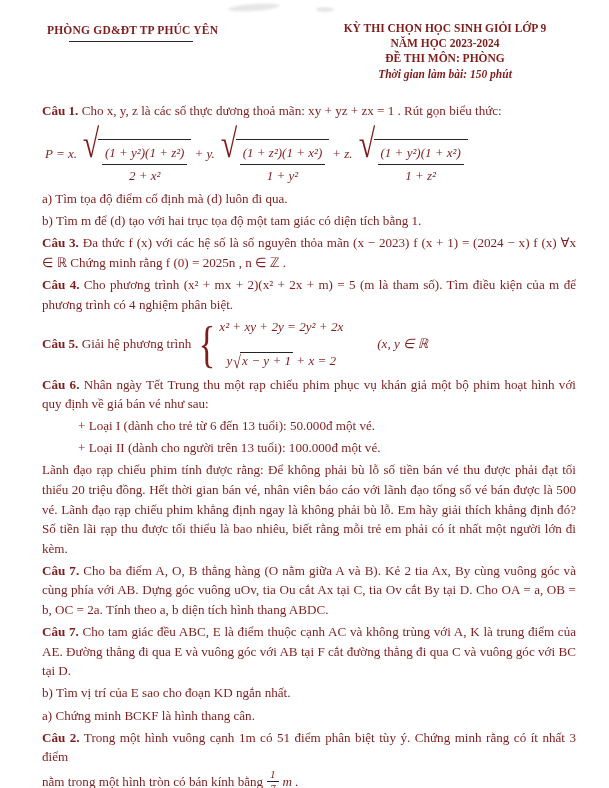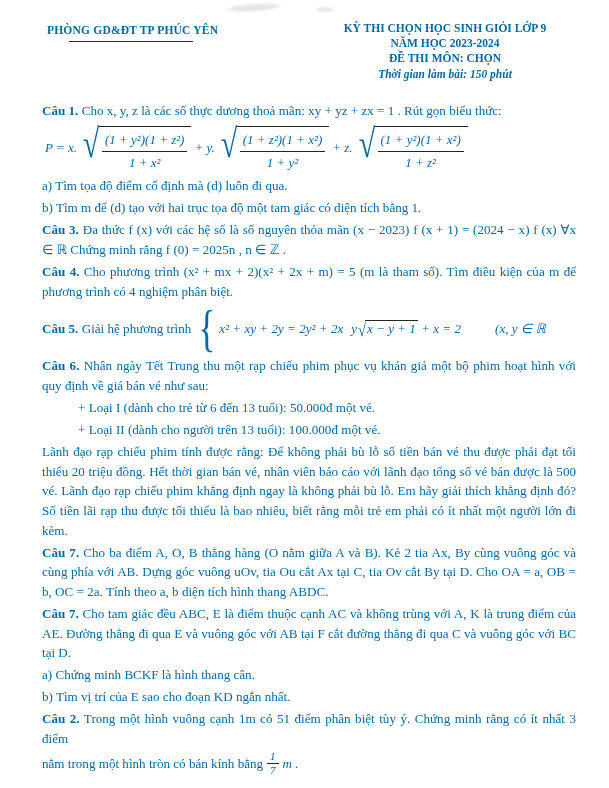--- a/index.html
+++ b/index.html
@@ -1,21 +1,21 @@
 <!DOCTYPE html>
 <html><head>
 <meta charset="utf-8">
 <style>
   html,body{margin:0;padding:0;background:#e8e8e8;}
   .page{
     position:relative;
     width:609px;height:788px;
     background:#ffffff;
     font-family:"Liberation Serif", serif;
-    color:#0369a1;
+    color:#7f1d1d;
     overflow:hidden;
     box-sizing:border-box;
   }
   
   .smudge{position:absolute;background:#b9b9b9;opacity:.35;border-radius:50%;filter:blur(1px);}
   .smudge.s1{left:228px;top:4px;width:52px;height:7px;transform:rotate(-4deg);}
   .smudge.s2{left:316px;top:7px;width:18px;height:5px;}
   
   .hdr{position:relative;height:94px;}
   .org{
@@ -31,28 +31,28 @@
   p.q{margin:2.5px 0;text-align:justify;}
   b.lbl{font-weight:bold;}
   .sub{margin:3.5px 0;}
   .item{margin:1px 0;padding-left:36px;}
   .math{font-style:italic;}
   
   .formula-row{display:flex;justify-content:flex-start;align-items:center;margin:3px 0 4px;font-size:13px;}
   .formula-row .op{font-style:italic;padding:0 3px;white-space:nowrap;}
   .sqrt{display:inline-flex;align-items:flex-start;}
   .radsym{font-size:40px;line-height:42px;font-weight:200;margin-right:-4px;transform:scaleX(.75);}
-  .radbody{border-top:1.3px solid #242424;padding:3px 4px 0;display:inline-flex;flex-direction:column;align-items:center;margin-top:3px;}
+  .radbody{border-top:1.3px solid #242424;padding:3px 4px 0;display:inline-flex;flex-direction:column;align-items:center;margin-top:16px;}
   .radbody .num{border-bottom:1.1px solid #242424;padding:0 3px 1px;white-space:nowrap;font-style:italic;}
   .radbody .den{padding-top:1px;white-space:nowrap;font-style:italic;}
   
   .sysrow{display:flex;align-items:center;margin:3px 0 4px;}
   .sysrow .lead{white-space:nowrap;}
   .brace{font-size:50px;font-weight:200;line-height:48px;transform:scaleX(.7);margin:0 0 0 4px;}
-  .syseqs{display:flex;flex-direction:row;gap:8px;font-style:italic;}
+  .syseqs{display:flex;flex-direction:column;gap:14px;font-style:italic;align-items:center;}
   .syseqs .eq{white-space:nowrap;}
   .minisqrt{font-size:18px;line-height:14px;vertical-align:-3px;display:inline-block;transform:scaleX(.8);margin-right:-2px;}
   .overbar{border-top:1.2px solid #242424;padding:0 2px;}
   .domain{margin-left:34px;font-style:italic;white-space:nowrap;}
   
   .fline{display:flex;align-items:center;margin:0;}
   .ifrac{display:inline-flex;flex-direction:column;align-items:center;font-size:11px;line-height:11px;margin:0 4px;vertical-align:middle;font-style:italic;}
   .ifrac .fnum{border-bottom:1px solid #242424;padding:0 3px 1px;}
   .ifrac .fden{padding-top:1px;}
 </style>
@@ -63,35 +63,35 @@
 
   <div class="smudge s1"></div>
   <div class="smudge s2"></div>
 
   <div class="hdr">
     <div class="org">PHÒNG GD&amp;ĐT TP PHÚC YÊN</div>
     <div class="org-underline"></div>
     <div class="exam">
       <div class="l">KỲ THI CHỌN HỌC SINH GIỎI LỚP 9</div>
       <div class="l">NĂM HỌC 2023-2024</div>
-      <div class="l">ĐỀ THI MÔN: CHỌN</div>
+      <div class="l">ĐỀ THI MÔN: PHÒNG</div>
       <div class="dur">Thời gian làm bài: 150 phút</div>
     </div>
   </div>
 
   <div class="content">
 
     <p class="q"><b class="lbl">Câu 1.</b> <span>Cho  x, y, z  là các số thực dương thoả mãn:  xy + yz + zx = 1 . Rút gọn biểu thức:</span></p>
     <div class="formula-row">
       <span class="op">P = x.</span>
       <span class="sqrt">
           <span class="radsym">√</span>
           <span class="radbody">
             <span class="num">(1 + y²)(1 + z²)</span>
-            <span class="den">1 + x²</span>
+            <span class="den">2 + x²</span>
           </span>
         </span>
       <span class="op">+ y.</span>
       <span class="sqrt">
           <span class="radsym">√</span>
           <span class="radbody">
             <span class="num">(1 + z²)(1 + x²)</span>
             <span class="den">1 + y²</span>
           </span>
         </span>
@@ -123,22 +123,22 @@
     </div>
 
     <p class="q"><b class="lbl">Câu 6.</b> <span>Nhân ngày Tết Trung thu một rạp chiếu phim phục vụ khán giả một bộ phim hoạt hình với quy định về giá bán vé như sau:</span></p>
     <p class="q item">+ Loại I (dành cho trẻ từ 6 đến 13 tuổi): 50.000đ một vé.</p>
     <p class="q item">+ Loại II (dành cho người trên 13 tuổi): 100.000đ một vé.</p>
     <p class="q">Lãnh đạo rạp chiếu phim tính được rằng: Để không phải bù lỗ số tiền bán vé thu được phải đạt tối thiểu 20 triệu đồng. Hết thời gian bán vé, nhân viên báo cáo với lãnh đạo tổng số vé bán được là 500 vé. Lãnh đạo rạp chiếu phim khẳng định ngay là không phải bù lỗ. Em hãy giải thích khẳng định đó? Số tiền lãi rạp thu được tối thiểu là bao nhiêu, biết rằng mỗi trẻ em phải có ít nhất một người lớn đi kèm.</p>
 
     <p class="q"><b class="lbl">Câu 7.</b> <span>Cho ba điểm A, O, B thẳng hàng (O nằm giữa A và B). Kẻ 2 tia Ax, By cùng vuông góc và cùng phía với AB. Dựng góc vuông uOv, tia Ou cắt Ax tại C, tia Ov cắt By tại D. Cho OA = a,  OB = b, OC = 2a. Tính theo a, b diện tích hình thang ABDC.</span></p>
 
     <p class="q"><b class="lbl">Câu 7.</b> <span>Cho tam giác đều ABC, E là điểm thuộc cạnh AC và không trùng với A, K là trung điểm của AE. Đường thẳng đi qua E và vuông góc với AB tại F cắt đường thẳng đi qua C và vuông góc với BC tại D.</span></p>
+    <p class="q sub">b) Tìm vị trí của E sao cho đoạn KD ngắn nhất.</p>
     <p class="q sub">a) Chứng minh BCKF là hình thang cân.</p>
-    <p class="q sub">b) Tìm vị trí của E sao cho đoạn KD ngắn nhất.</p>
 
     <p class="q"><b class="lbl">Câu 2.</b> <span>Trong một hình vuông cạnh 1m có 51 điểm phân biệt tùy ý. Chứng minh rằng có ít nhất 3 điểm</span></p>
     <div class="fline">
       <span>nằm trong một hình tròn có bán kính bằng</span>
       <span class="ifrac">
           <span class="fnum">1</span>
           <span class="fden">7</span>
         </span>
       <span class="math">m .</span>
     </div>

